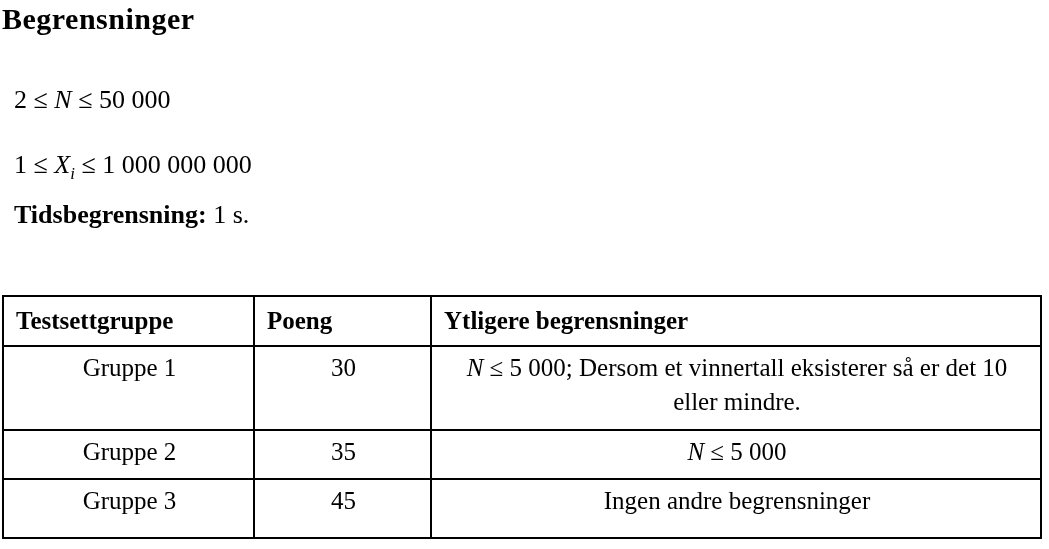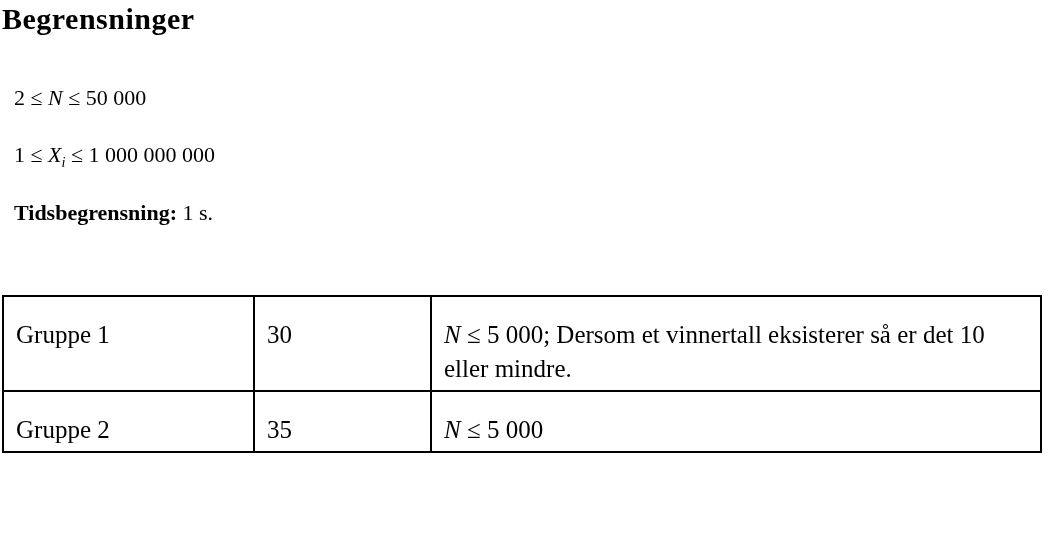--- a/index.html
+++ b/index.html
@@ -9,24 +9,24 @@
     color:#000000;
     font-family:"Liberation Serif","DejaVu Serif",serif;
     overflow:hidden;
   }
   .title {
     position:absolute; left:2px; top:2px;
     font-size:30px; font-weight:bold; letter-spacing:0.5px;
   }
   .mathline {
     position:absolute; left:14px;
-    font-size:22px; white-space:nowrap;
+    font-size:26px; white-space:nowrap;
   }
   .line1 { top:85px; }
-  .line2 { top:142px; }
+  .line2 { top:150px; }
   .line3 { top:200px; }
   .var { font-style:italic; }
   sub.sub { font-style:italic; font-size:65%; }
   .timelabel { font-weight:bold; }
 
   table.tbl {
     position:absolute; left:2px; top:295px; width:1038px;
     border-collapse:collapse; table-layout:fixed;
     font-size:25px;
   }
@@ -38,22 +38,23 @@
     text-align:left;
     padding:4px 10px 4px 12px;
   }
   .tbl th {
     vertical-align:middle;
     font-weight:bold;
     height:50px;
   }
   .tbl td {
     vertical-align:top;
-    padding-top:21px;
+    padding-top:4px;
     line-height:34px;
+    text-align:center;
   }
   tr.r1 { height:84px; }
   tr.r2 { height:49px;margin-left:8px; }
   tr.r3 { height:59px; }
 </style>
 </head>
 <body>
 
 <div>
 
@@ -65,26 +66,36 @@
 
   <p class="mathline line3"><span class="timelabel">Tidsbegrensning:</span> <span>1 s.</span></p>
 
   <table class="tbl">
     <colgroup>
       <col class="c1">
       <col class="c2">
       <col class="c3">
     </colgroup>
     <tbody>
+        <tr>
+      <th>Testsettgruppe</th>
+      <th>Poeng</th>
+      <th>Ytligere begrensninger</th>
+    </tr>
     <tr class="r1">
       <td>Gruppe 1</td>
       <td>30</td>
       <td><span class="var">N</span><span> ≤ 5&nbsp;000; Dersom et vinnertall eksisterer så er det 10 eller mindre.</span></td>
     </tr>
     <tr class="r2">
       <td>Gruppe 2</td>
       <td>35</td>
       <td><span class="var">N</span><span> ≤ 5&nbsp;000</span></td>
     </tr>
+    <tr class="r3">
+      <td>Gruppe 3</td>
+      <td>45</td>
+      <td><span class="var"></span><span>Ingen andre begrensninger</span></td>
+    </tr>
   </tbody>
     </table>
 
 </div>
 
 </body></html>

